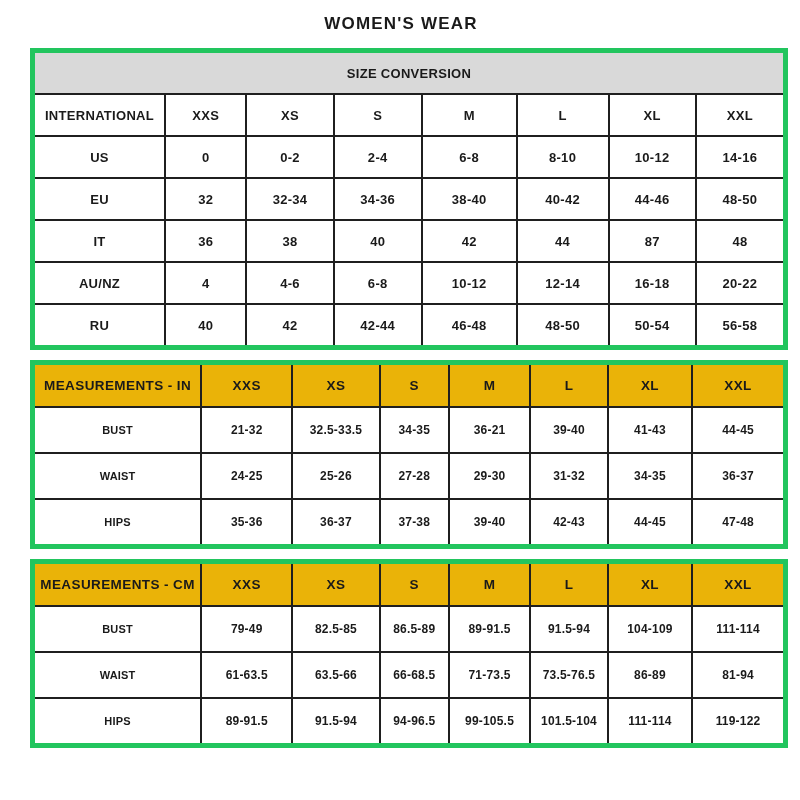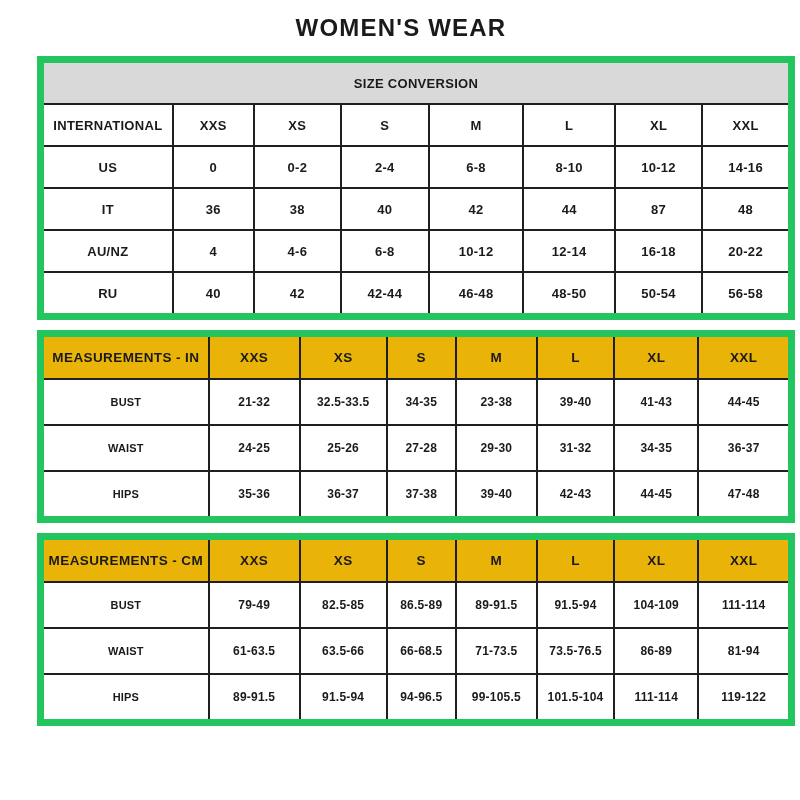--- a/index.html
+++ b/index.html
@@ -3,26 +3,26 @@
 <meta charset="utf-8">
 <style>
   html,body{margin:0;padding:0;background:#ffffff;}
   body{
     width:800px;height:800px;overflow:hidden;
     font-family:"Liberation Sans",sans-serif;
     color:#1a1a1a;
   }
   .page{padding:6px 20px 0 22px;}
   .page-title{
-    text-align:center;font-size:24px;font-weight:700;
+    text-align:center;font-size:17px;font-weight:700;
     letter-spacing:1.2px;margin:8px 0 14px 0;
   }
   table{
     border-collapse:collapse;width:100%;table-layout:fixed;
-    border:7px solid #22c55e;margin:0 0 10px 15px;
+    border:5px solid #22c55e;margin:0 0 10px 8px;
   }
   td{
     border:2px solid #1f1f1f;text-align:center;vertical-align:middle;
     padding:0 2px;overflow:hidden;white-space:nowrap;
   }
   .caption-row td{
     background:#d9d9d9;font-weight:700;font-size:14px;
     letter-spacing:0.6px;height:41px;
   }
   
@@ -69,20 +69,30 @@
         </tr>
         <tr class="data-row">
           <td class="row-label">US</td>
           <td>0</td>
           <td>0-2</td>
           <td>2-4</td>
           <td>6-8</td>
           <td>8-10</td>
           <td>10-12</td>
           <td>14-16</td>
+        </tr>
+        <tr class="data-row">
+          <td class="row-label">EU</td>
+          <td>32</td>
+          <td>32-34</td>
+          <td>34-36</td>
+          <td>38-40</td>
+          <td>40-42</td>
+          <td>44-46</td>
+          <td>48-50</td>
         </tr>
         <tr class="data-row">
           <td class="row-label">IT</td>
           <td>36</td>
           <td>38</td>
           <td>40</td>
           <td>42</td>
           <td>44</td>
           <td>87</td>
           <td>48</td>
@@ -129,21 +139,21 @@
           <td>M</td>
           <td>L</td>
           <td>XL</td>
           <td>XXL</td>
         </tr>
         <tr class="data-row">
           <td class="row-label">BUST</td>
           <td>21-32</td>
           <td>32.5-33.5</td>
           <td>34-35</td>
-          <td>23-38</td>
+          <td>36-21</td>
           <td>39-40</td>
           <td>41-43</td>
           <td>44-45</td>
         </tr>
         <tr class="data-row">
           <td class="row-label">WAIST</td>
           <td>24-25</td>
           <td>25-26</td>
           <td>27-28</td>
           <td>29-30</td>

